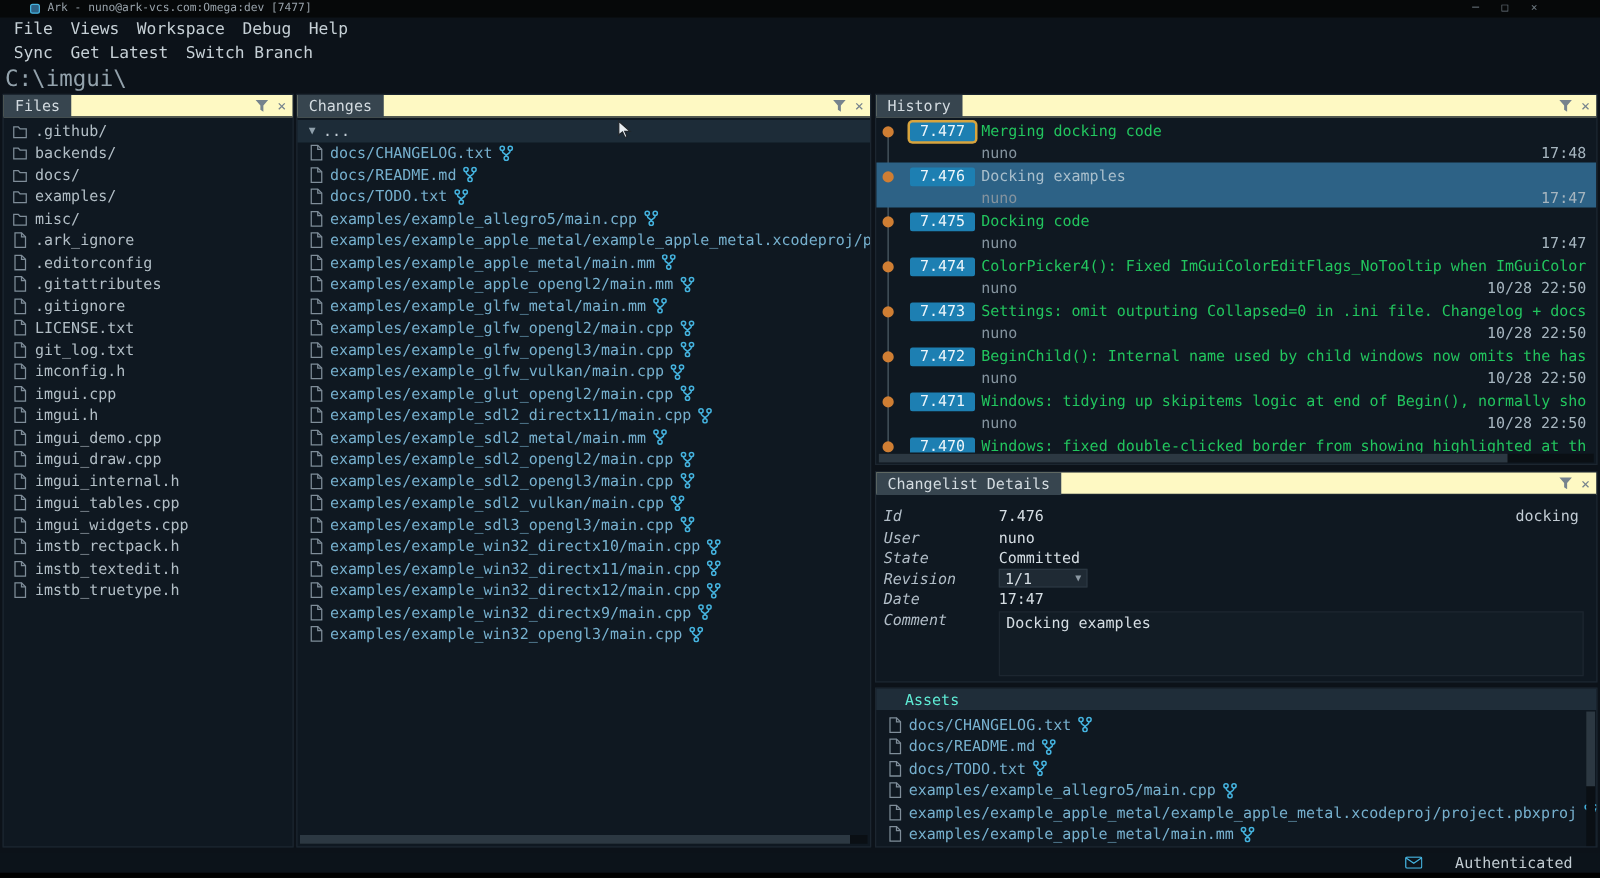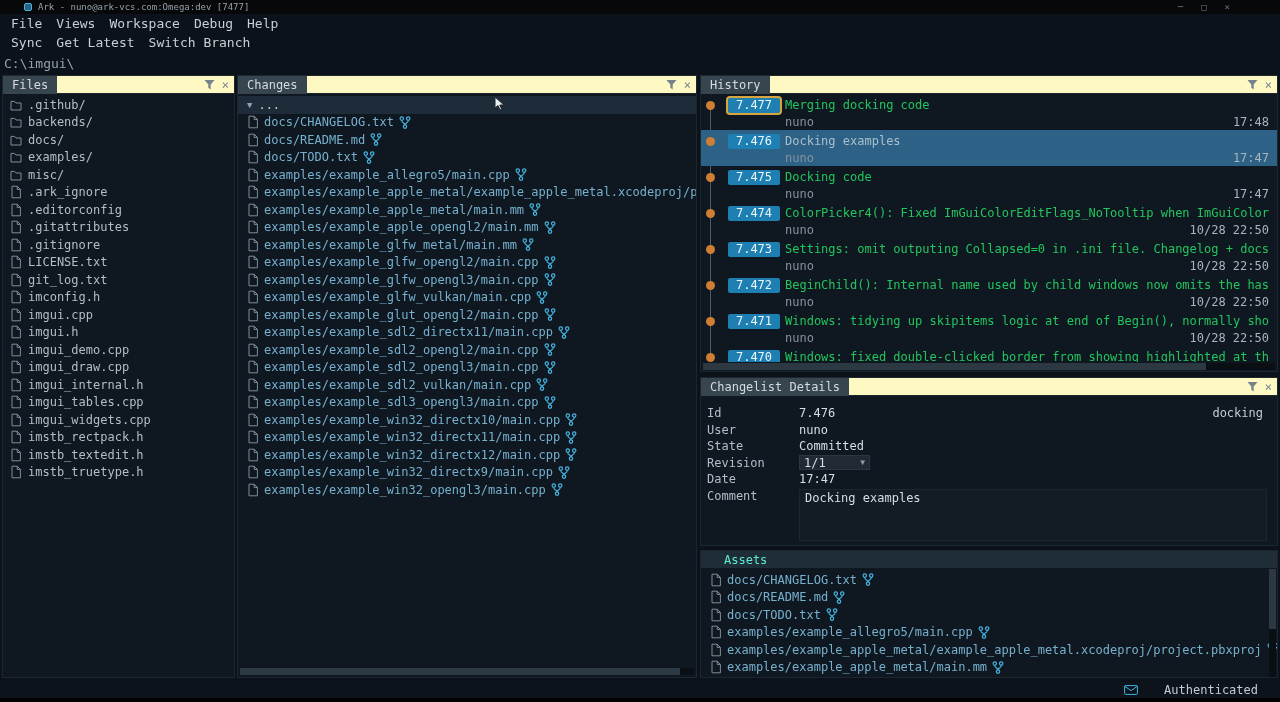--- a/index.html
+++ b/index.html
@@ -17,21 +17,21 @@
   .win-controls span { cursor:default; }
 
   
   .menubar { position:absolute; left:0; top:14px; right:0; height:18px; display:flex; align-items:center;
              padding-left:4px; font-size:13px; color:#c6d0d6; }
   .menu-item { padding:0 7px; }
   .toolbar { position:absolute; left:0; top:33px; right:0; height:19px; display:flex; align-items:center;
              padding-left:4px; font-size:13px; color:#c6d0d6; }
   .toolbar-button { padding:0 7px; }
   .pathbar { position:absolute; left:0; top:53px; right:0; height:20px; display:flex; align-items:center;
-             padding-left:4px; font-size:13px; color:#93a2ac; }
+             padding-left:4px; font-size:18px; color:#93a2ac; }
 
   
   .panel { position:absolute; background:#0f1821; border:1px solid #1c2630; }
   .panel-header { height:18px; background:#fef9c3; display:flex; align-items:center; border-bottom:1px solid #1a242c; }
   .panel-tab { background:#37454f; color:#d3dbe0; padding:0 9px; height:18px; line-height:18px; font-size:12px; white-space:nowrap; }
   .header-icons { margin-left:auto; display:flex; align-items:center; gap:7px; padding-right:5px; }
   .close-x { color:#76838d; font-size:12px; line-height:12px; }
   .funnel { display:block; }
 
   .files-panel   { left:2px;   top:75px;  width:233px; height:603px; }
@@ -67,21 +67,21 @@
   .history-row.current .badge { box-shadow:0 0 0 2px var(--badge-ring,#d8a43e); }
   .h-title { height:17px; line-height:17px; color:#22c55e; white-space:nowrap; overflow:hidden; }
   .history-row.selected .h-title { color:#a9bfcc; }
   .h-sub { display:flex; height:16px; line-height:16px; }
   .h-user { color:#84939e; }
   .h-time { margin-left:auto; color:#a6b5bf; padding-right:8px; white-space:nowrap; }
 
   
   .details-body { position:absolute; left:0; top:18px; right:0; bottom:0; padding:9px 0 0 6px; }
   .field-row { display:flex; align-items:center; height:16.5px; }
-  .field-label { width:92px; color:#b2bec8; flex:0 0 auto; }
+  .field-label { width:92px; color:#b2bec8; flex:0 0 auto;font-style:italic; }
   .field-value { color:#d6dee4; }
   .field-extra { margin-left:auto; padding-right:14px; color:#c2ccd4; }
   .combo { display:flex; align-items:center; width:71px; height:15px; background:#1f2a34; border:1px solid #2a3641;
            padding:0 4px; color:#d6dee4; }
   .combo-arrow { margin-left:auto; font-size:8px; color:#8b98a2; }
   .comment-row { display:flex; margin-top:1px; }
   .comment-box { flex:1; height:52px; background:#121c25; border:1px solid #1c2630; padding:0 5px;
                  color:#d6dee4; margin-right:10px; line-height:17px; }
 
   
@@ -534,20 +534,33 @@
             </svg>
           <span class="change-name">examples/example_sdl2_directx11/main.cpp</span>
           <svg class="icon" width="12" height="13" viewBox="0 0 12 13" fill="none" stroke="#45b4e0" stroke-width="1.2">
               <circle cx="2.8" cy="2.6" r="1.7"></circle>
               <circle cx="9.2" cy="2.6" r="1.7"></circle>
               <circle cx="6" cy="10.6" r="1.7"></circle>
               <path d="M2.8 4.4 C2.8 7.6 6 6.4 6 8.9 M9.2 4.4 C9.2 7.6 6 6.4 6 8.9"></path>
             </svg>
         </div>
 
+        <div class="change-row">
+          <svg class="icon" width="12" height="14" viewBox="0 0 12 14">
+              <path d="M2 1.2 h5.2 l3.2 3.2 v8.4 H2 z" fill="none" stroke="#7f8d99"></path>
+              <path d="M7.2 1.2 v3.2 h3.2" fill="none" stroke="#7f8d99"></path>
+            </svg>
+          <span class="change-name">examples/example_sdl2_metal/main.mm</span>
+          <svg class="icon" width="12" height="13" viewBox="0 0 12 13" fill="none" stroke="#45b4e0" stroke-width="1.2">
+              <circle cx="2.8" cy="2.6" r="1.7"></circle>
+              <circle cx="9.2" cy="2.6" r="1.7"></circle>
+              <circle cx="6" cy="10.6" r="1.7"></circle>
+              <path d="M2.8 4.4 C2.8 7.6 6 6.4 6 8.9 M9.2 4.4 C9.2 7.6 6 6.4 6 8.9"></path>
+            </svg>
+        </div>
 
         <div class="change-row">
           <svg class="icon" width="12" height="14" viewBox="0 0 12 14">
               <path d="M2 1.2 h5.2 l3.2 3.2 v8.4 H2 z" fill="none" stroke="#7f8d99"></path>
               <path d="M7.2 1.2 v3.2 h3.2" fill="none" stroke="#7f8d99"></path>
             </svg>
           <span class="change-name">examples/example_sdl2_opengl2/main.cpp</span>
           <svg class="icon" width="12" height="13" viewBox="0 0 12 13" fill="none" stroke="#45b4e0" stroke-width="1.2">
               <circle cx="2.8" cy="2.6" r="1.7"></circle>
               <circle cx="9.2" cy="2.6" r="1.7"></circle>

